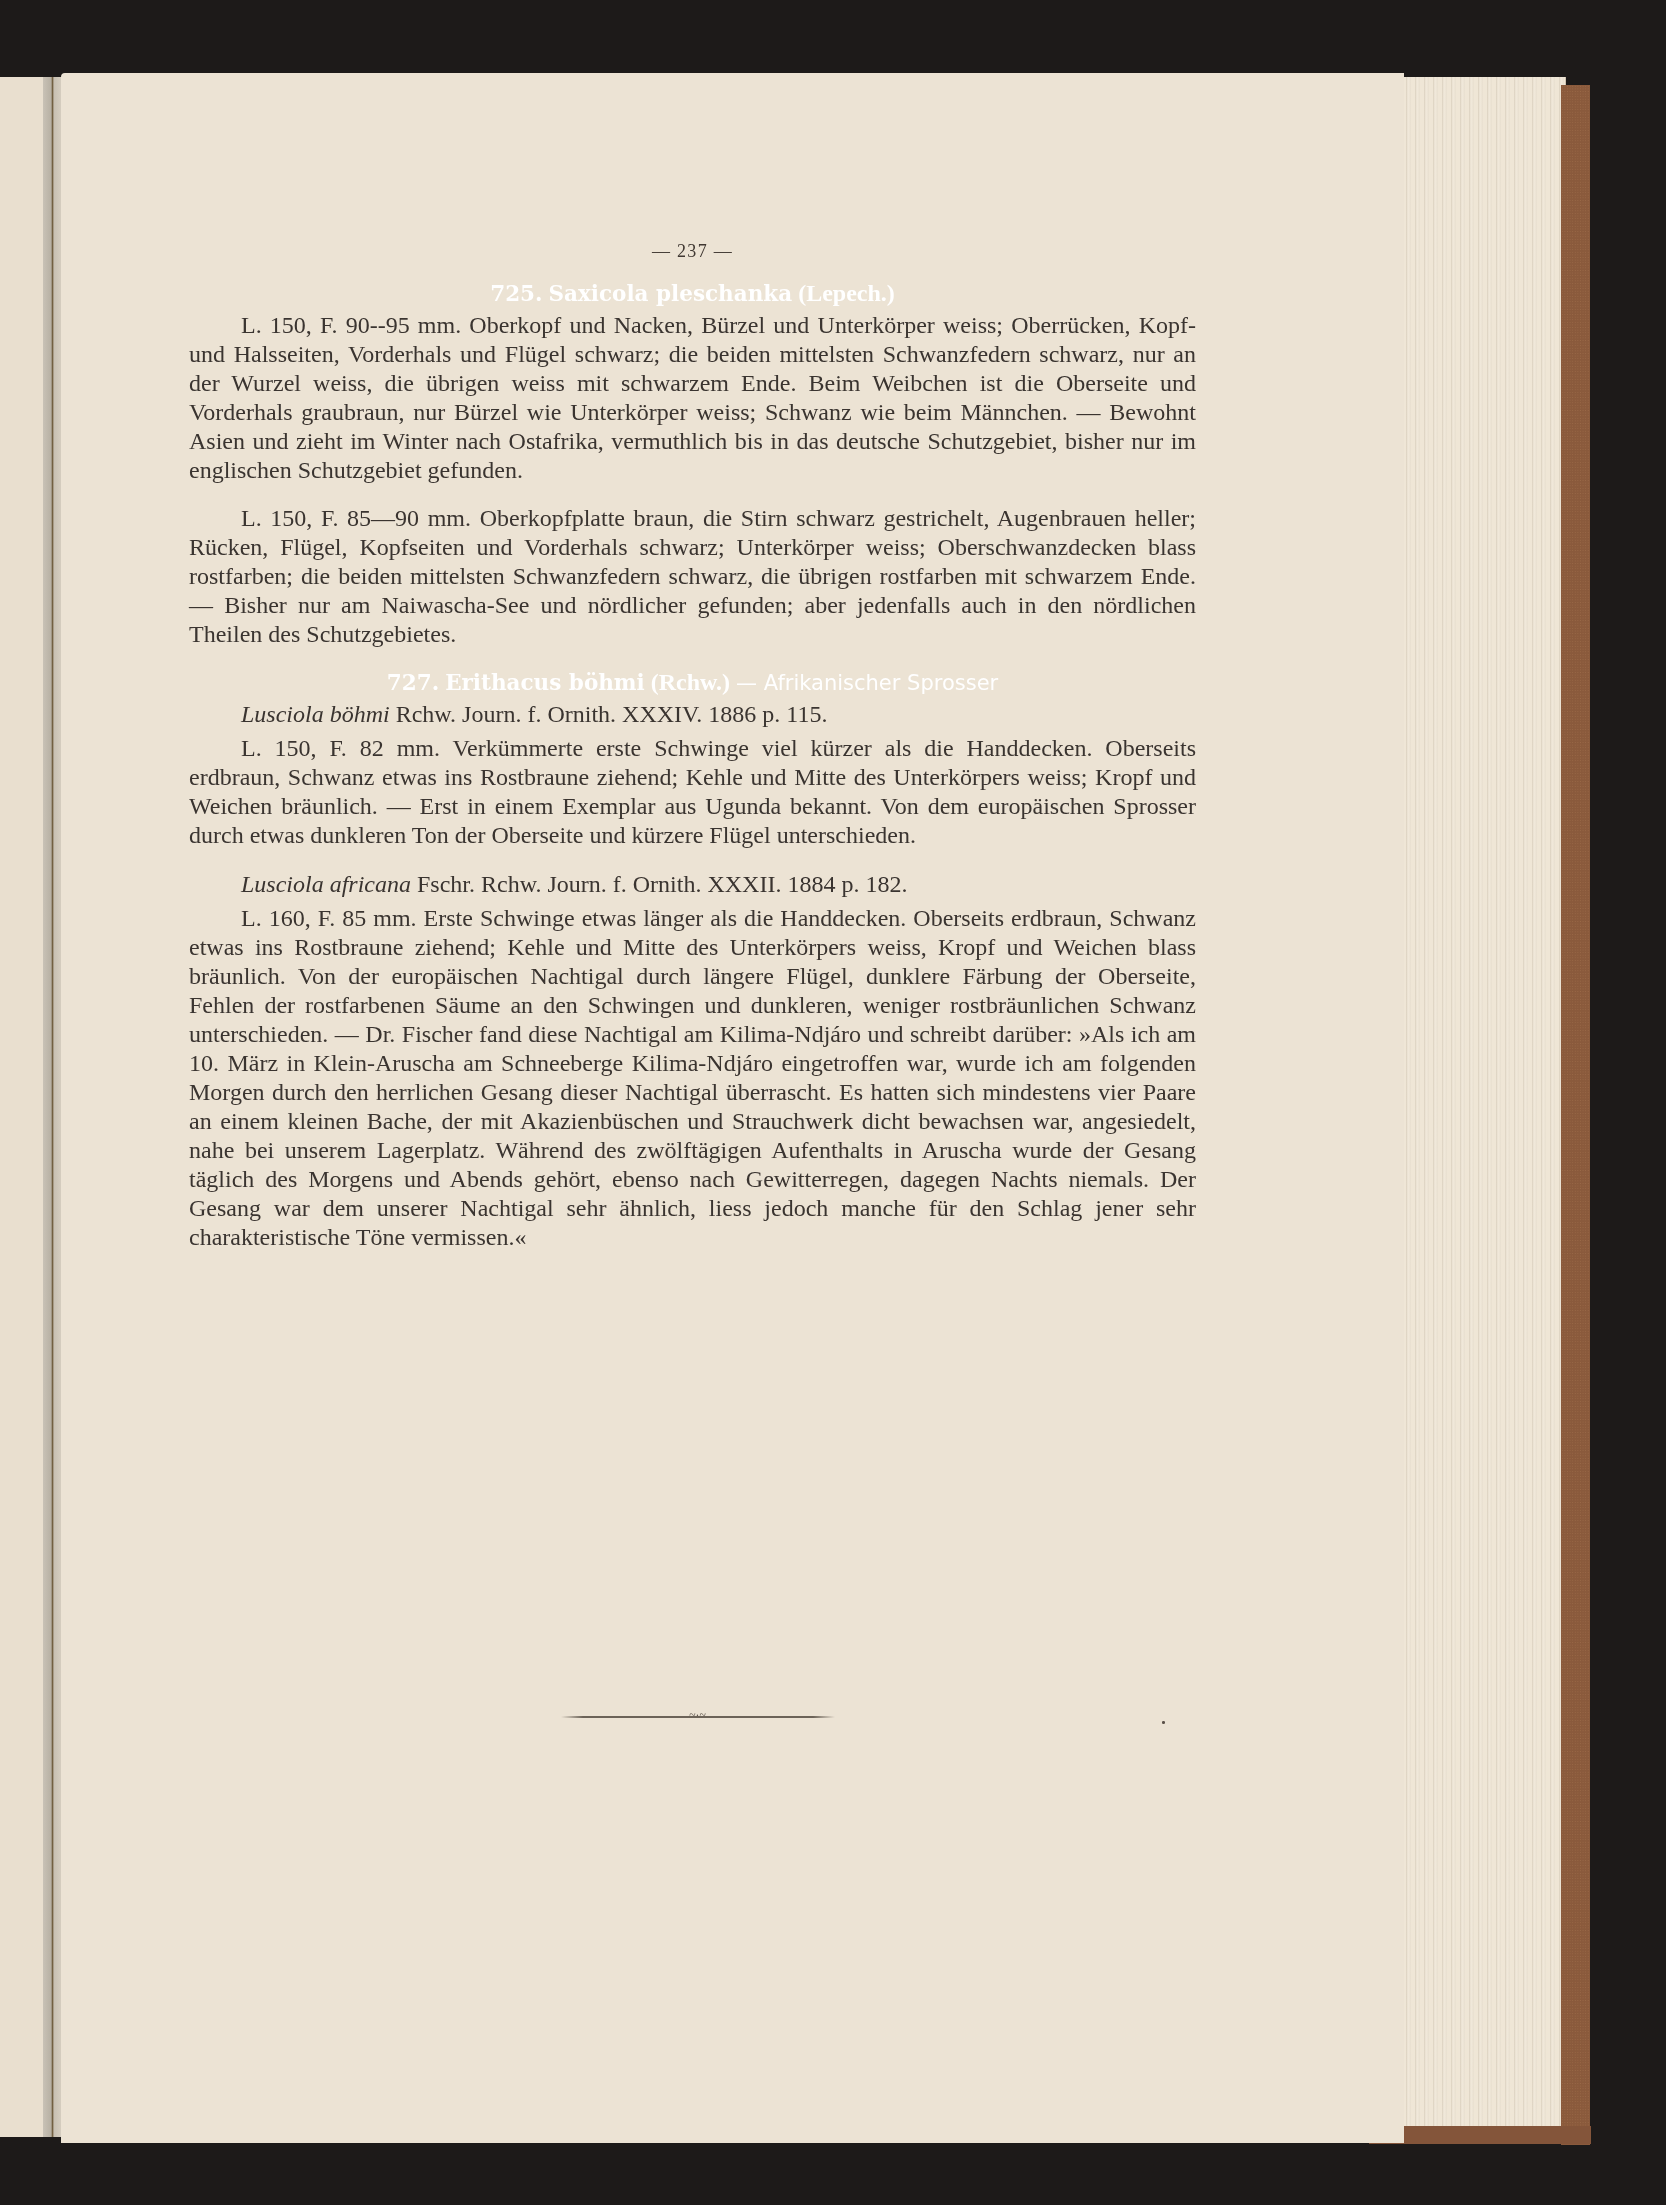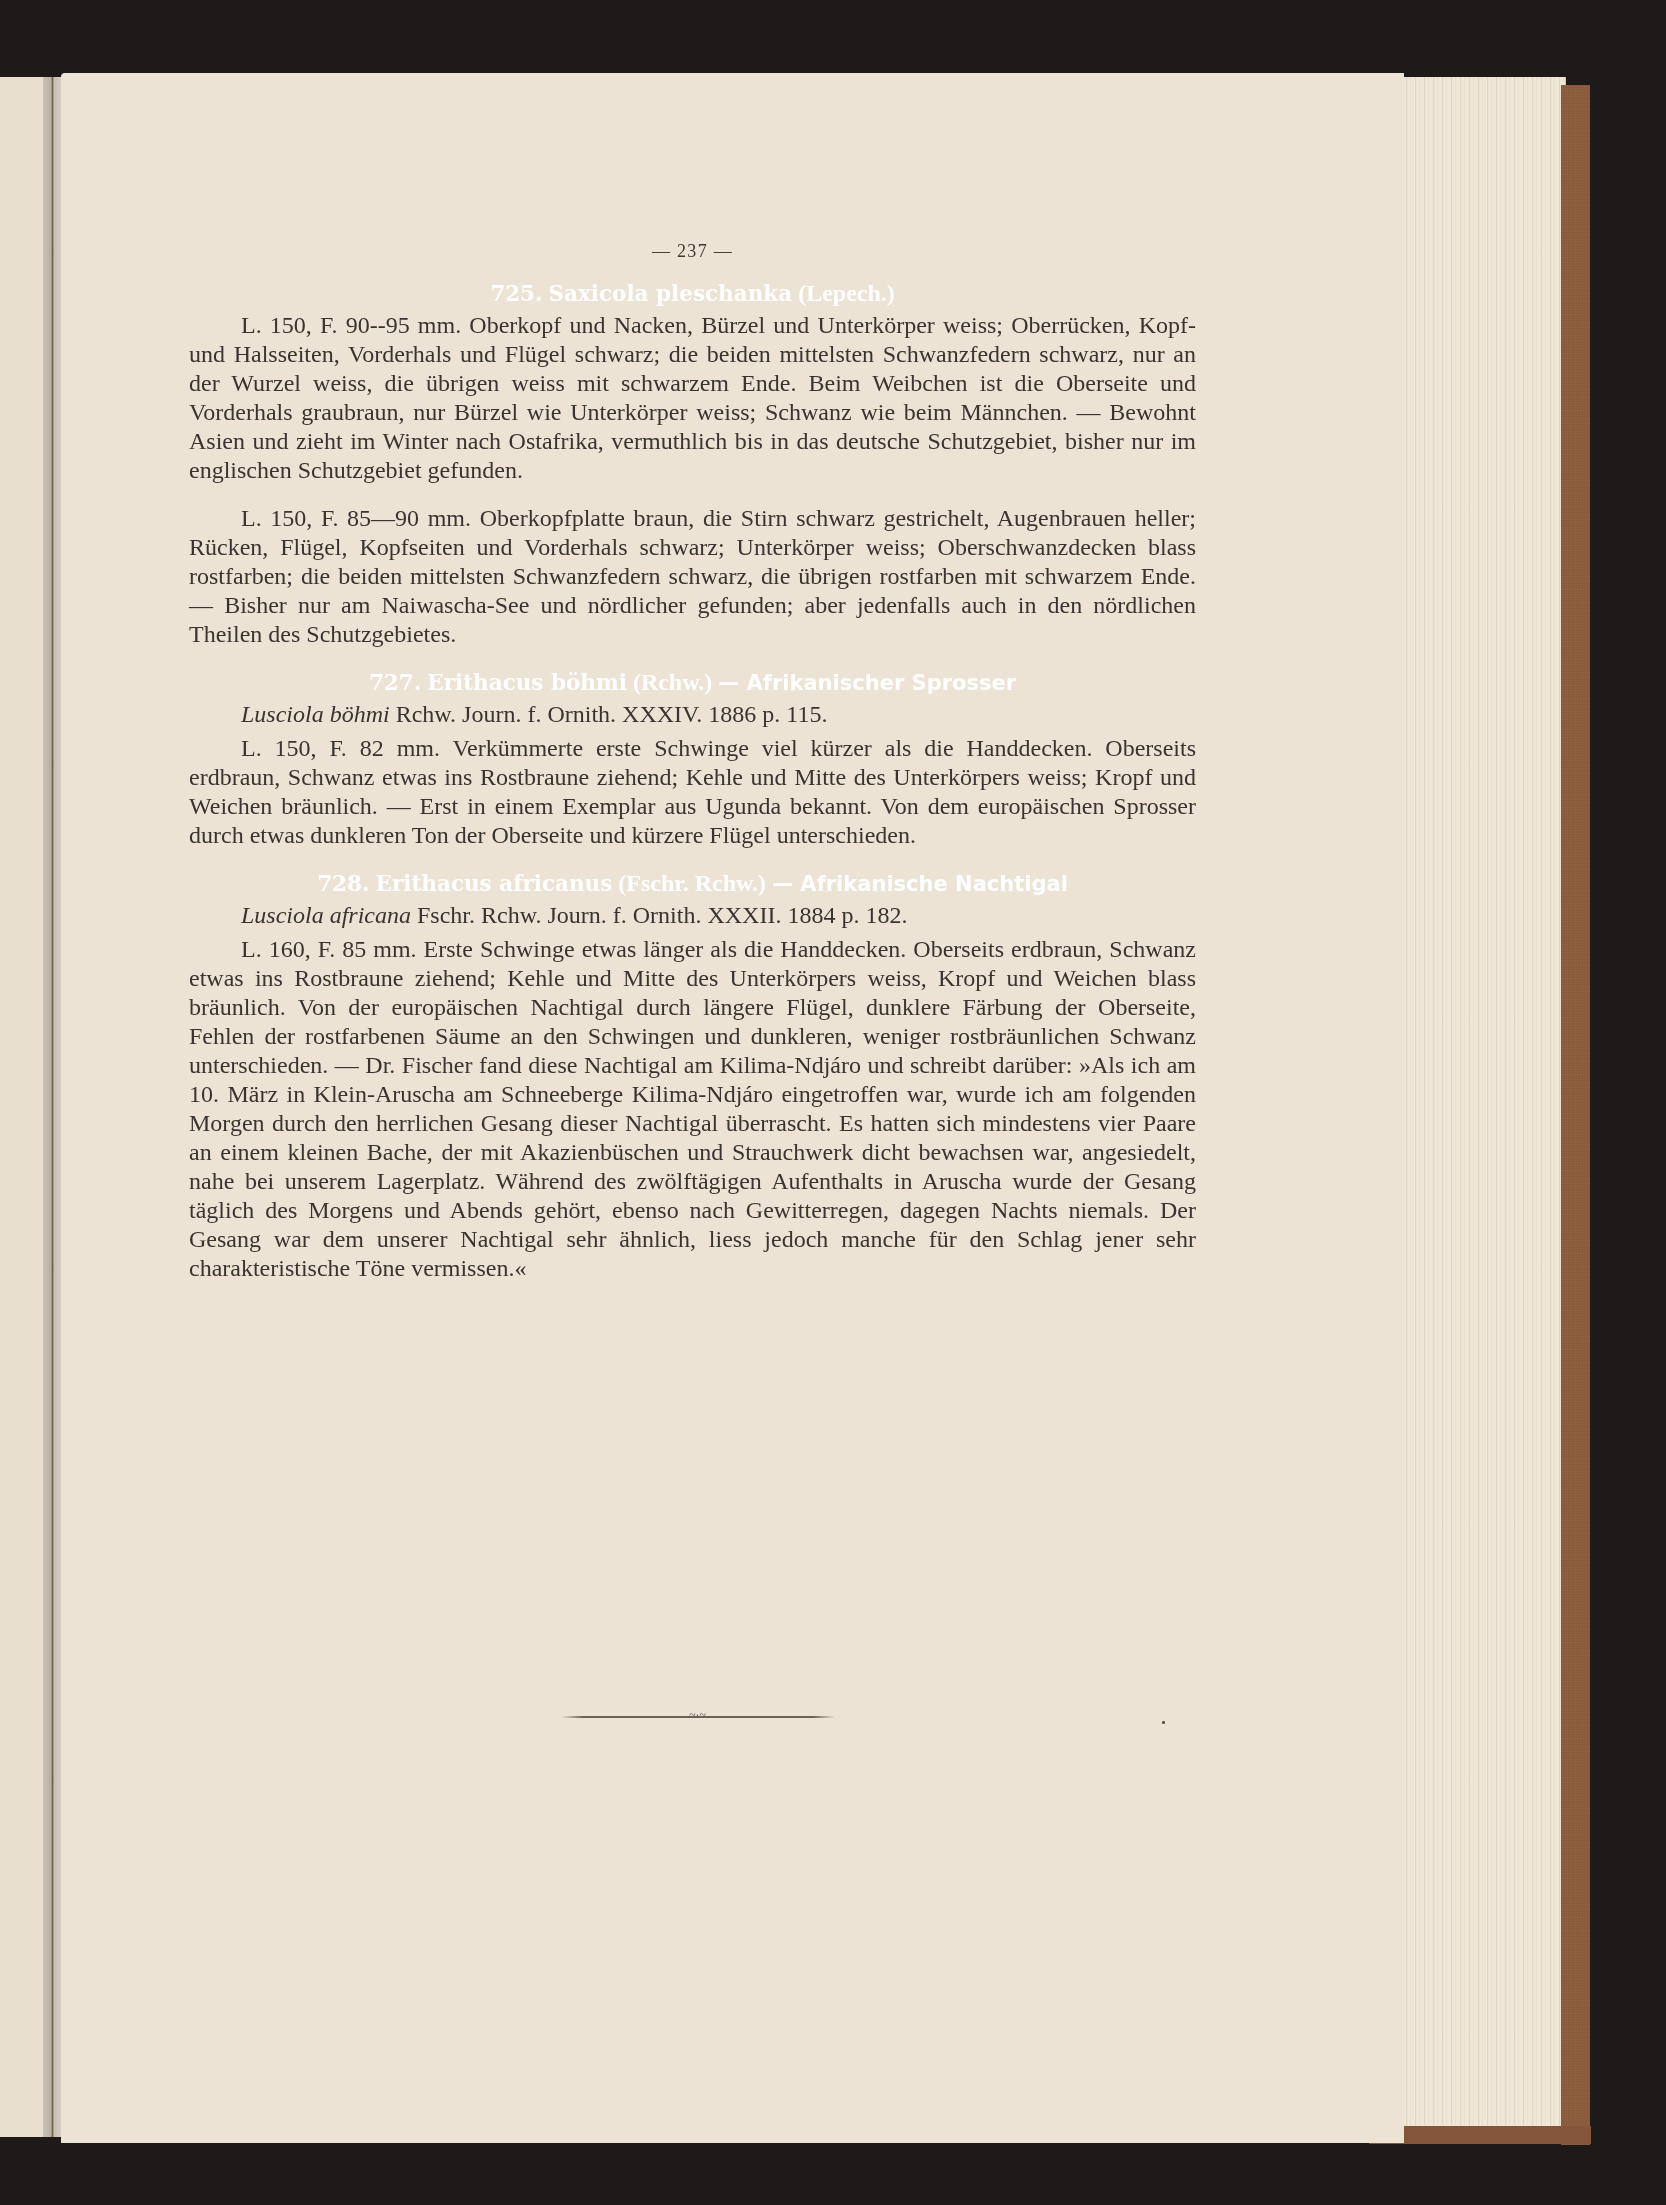--- a/index.html
+++ b/index.html
@@ -42,21 +42,21 @@
   }
   .page-number {
     text-align:center; font-size:18px; color:#403832; margin-bottom:18px;
     letter-spacing:1.3px;
   }
   .entry-heading {
     text-align:center; font-size:24px; margin:0 0 3.9px 0; color:#ffffff;
     white-space:nowrap;
   }
   .entry-heading .num, .entry-heading .sci { font-weight:bold; font-family:"DejaVu Serif", serif; font-size:21.5px; }
-  .entry-heading .common { font-weight:bold; font-family:"DejaVu Sans", sans-serif; font-size:21px;margin-top:26px; }
+  .entry-heading .common { font-weight:normal; font-family:"DejaVu Sans", sans-serif; font-size:21px;margin-top:26px; }
   .synonym {
     font-size:24px; line-height:29px; padding-left:52px; margin:0 0 5.2px 0;
     white-space:nowrap;
   }
   .synonym .syn-name { font-style:italic; }
   .body-para {
     font-size:24px; line-height:29px; text-align:justify;
     text-indent:52px; margin:0 0 19.6px 0;
   }
   .ornament {
@@ -105,26 +105,20 @@
       <span class="common">— Afrikanischer Sprosser</span>
     </h2>
     <p class="synonym">
       <span class="syn-name">Lusciola böhmi</span>
       <span>Rchw. Journ. f. Ornith. XXXIV. 1886 p. 115.</span>
     </p>
     <p class="body-para">L. 150, F. 82 mm. Verkümmerte erste Schwinge viel kürzer als die Handdecken. Oberseits erdbraun, Schwanz etwas ins Rostbraune ziehend; Kehle und Mitte des Unterkörpers weiss; Kropf und Weichen bräunlich. — Erst in einem Exemplar aus Ugunda bekannt. Von dem europäischen Sprosser durch etwas dunkleren Ton der Oberseite und kürzere Flügel unterschieden.</p>
   </section>
 
   <section>
-    <h2 class="entry-heading">
-      <span class="num">728.</span>
-      <span class="sci">Erithacus africanus</span>
-      <span class="auth">(Fschr. Rchw.)</span>
-      <span class="common">— Afrikanische Nachtigal</span>
-    </h2>
     <p class="synonym">
       <span class="syn-name">Lusciola africana</span>
       <span>Fschr. Rchw. Journ. f. Ornith. XXXII. 1884 p. 182.</span>
     </p>
     <p class="body-para">L. 160, F. 85 mm. Erste Schwinge etwas länger als die Handdecken. Oberseits erdbraun, Schwanz etwas ins Rostbraune ziehend; Kehle und Mitte des Unterkörpers weiss, Kropf und Weichen blass bräunlich. Von der europäischen Nachtigal durch längere Flügel, dunklere Färbung der Oberseite, Fehlen der rostfarbenen Säume an den Schwingen und dunkleren, weniger rostbräunlichen Schwanz unterschieden. — Dr. Fischer fand diese Nachtigal am Kilima-Ndjáro und schreibt darüber: »Als ich am 10. März in Klein-Aruscha am Schneeberge Kilima-Ndjáro eingetroffen war, wurde ich am folgenden Morgen durch den herrlichen Gesang dieser Nachtigal überrascht. Es hatten sich mindestens vier Paare an einem kleinen Bache, der mit Akazienbüschen und Strauchwerk dicht bewachsen war, angesiedelt, nahe bei unserem Lagerplatz. Während des zwölftägigen Aufenthalts in Aruscha wurde der Gesang täglich des Morgens und Abends gehört, ebenso nach Gewitterregen, dagegen Nachts niemals. Der Gesang war dem unserer Nachtigal sehr ähnlich, liess jedoch manche für den Schlag jener sehr charakteristische Töne vermissen.«</p>
   </section>
 </div>
 
 <div class="ornament"></div>
 <div class="ornament-center">~·~</div>

